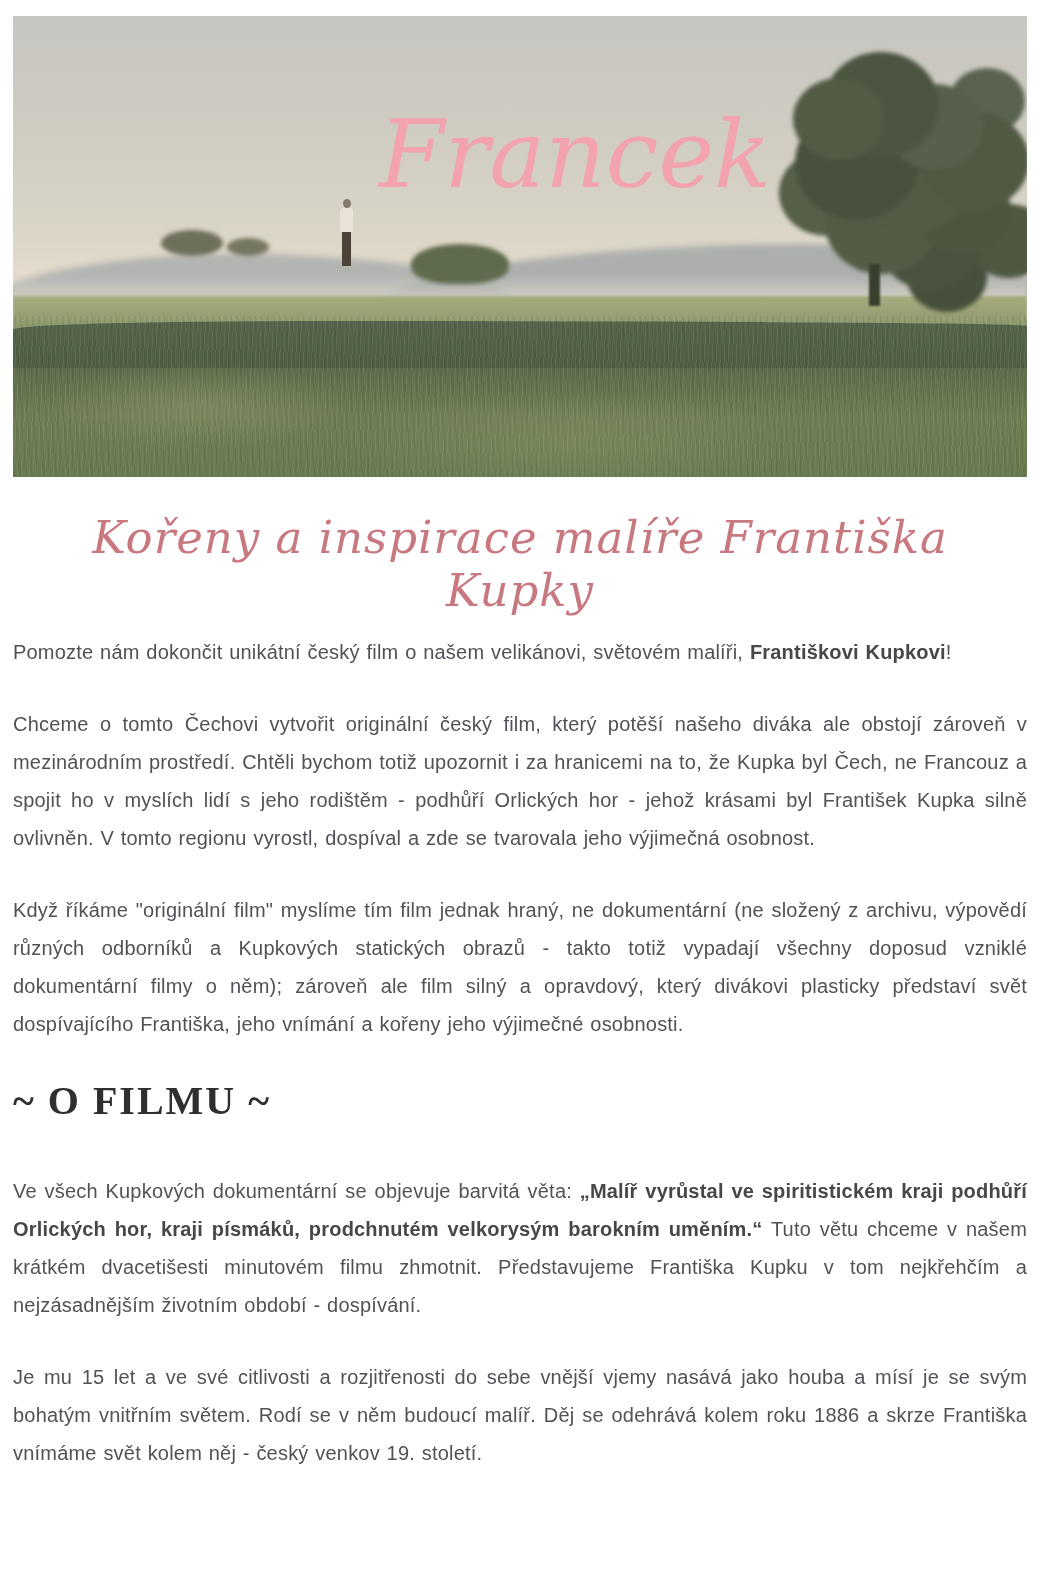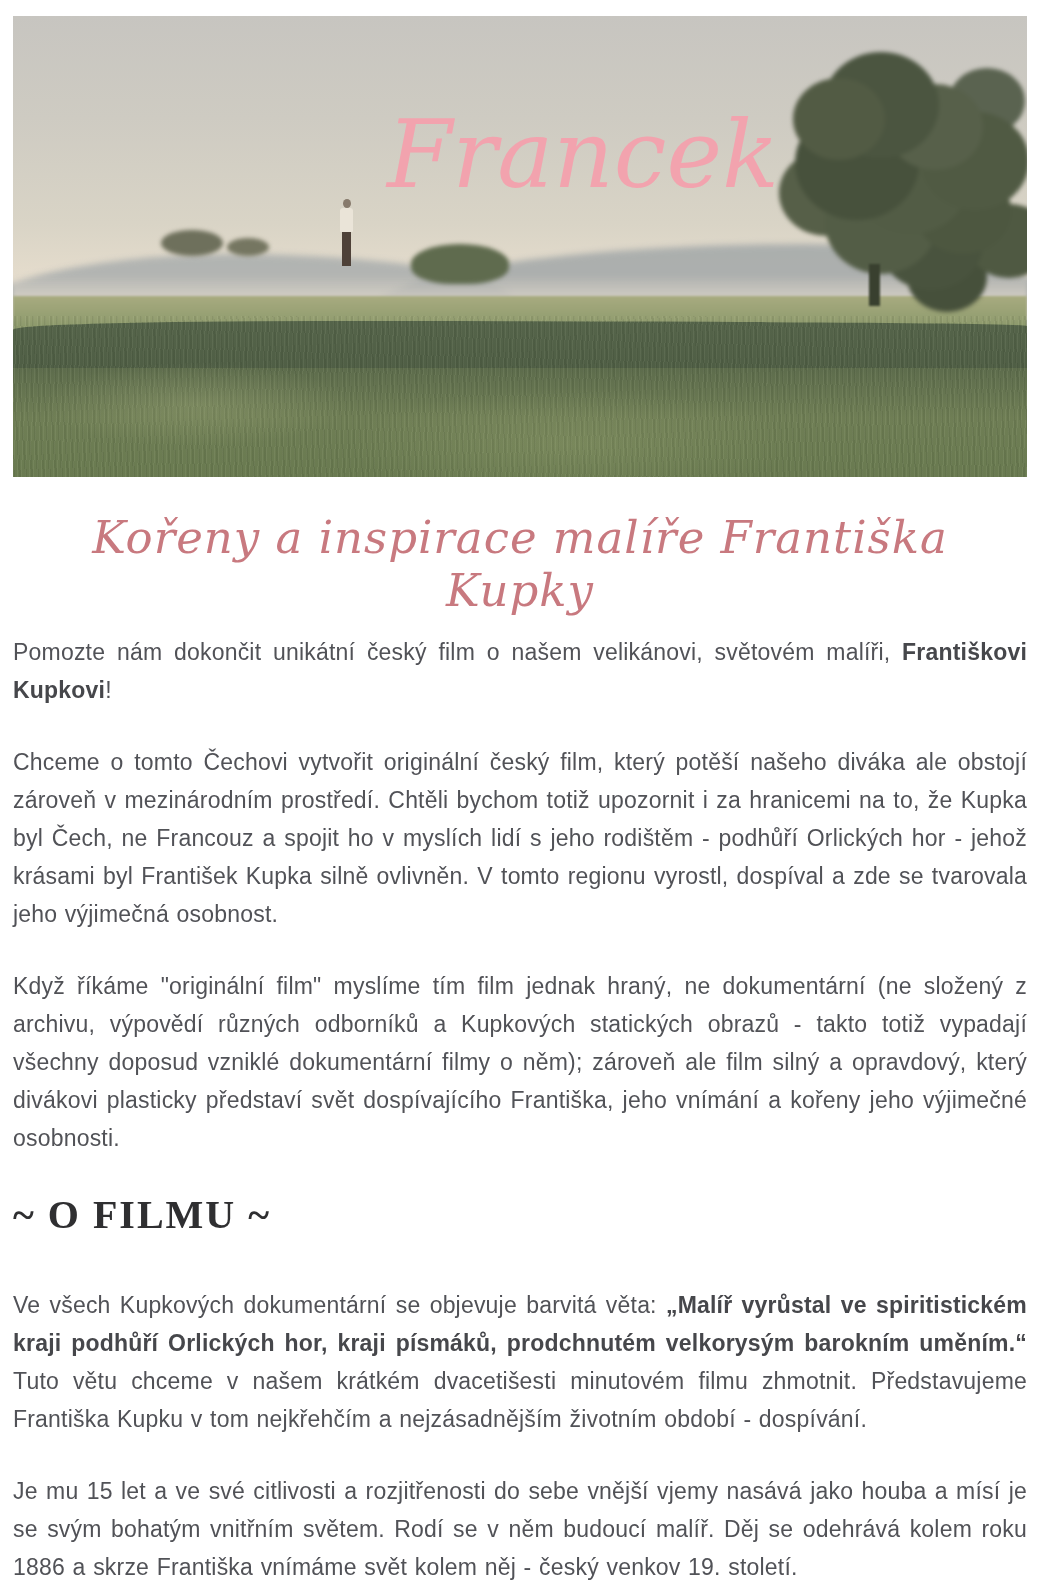--- a/index.html
+++ b/index.html
@@ -49,33 +49,33 @@
   .tree-trunk{position:absolute;left:856px;top:248px;width:11px;height:42px;background:#39402f;filter:blur(1px);}
   .bush{position:absolute;filter:blur(2px);border-radius:50%;}
   .bush-1{left:148px;top:214px;width:62px;height:26px;background:#6e705c;}
   .bush-2{left:214px;top:222px;width:42px;height:18px;background:#757661;}
   .bush-3{left:398px;top:228px;width:98px;height:40px;background:#5f6b4e;border-radius:50% 50% 42% 42%;}
   .person{position:absolute;left:327px;top:183px;}
   .person-head{width:8px;height:9px;border-radius:50%;background:#877a6c;margin-left:3px;}
   .person-shirt{width:13px;height:24px;background:#eae4d8;border-radius:3px 3px 1px 1px;}
   .person-pants{width:9px;height:34px;background:#4e4138;margin-left:2px;filter:blur(.5px);}
   .hero-title{
-    position:absolute;left:374px;top:92px;
+    position:absolute;left:366px;top:92px;
     font-family:"DejaVu Serif", serif;font-style:italic;font-weight:400;
     font-size:94px;line-height:1;color:var(--pink-hero);
   }
 
   
   .subtitle{
     margin:34px 0 12px;text-align:center;
     font-family:"DejaVu Serif", serif;font-style:italic;font-weight:400;
     font-size:45px;letter-spacing:1px;color:var(--pink-accent);
   }
   p{
-    margin:16px 0 34px;font-size:23px;line-height:38px;
+    margin:16px 0 34px;font-size:20px;line-height:38px;
     text-align:justify;letter-spacing:.2px;word-spacing:1px;color:var(--body-text);
   }
   strong{font-weight:700;color:var(--bold-text);}
   h2{
     margin:20px 0 48px;font-family:"Liberation Serif", serif;font-weight:700;
     font-size:40px;letter-spacing:2px;color:var(--heading-text);
   }
 </style>
 </head>
 <body>

